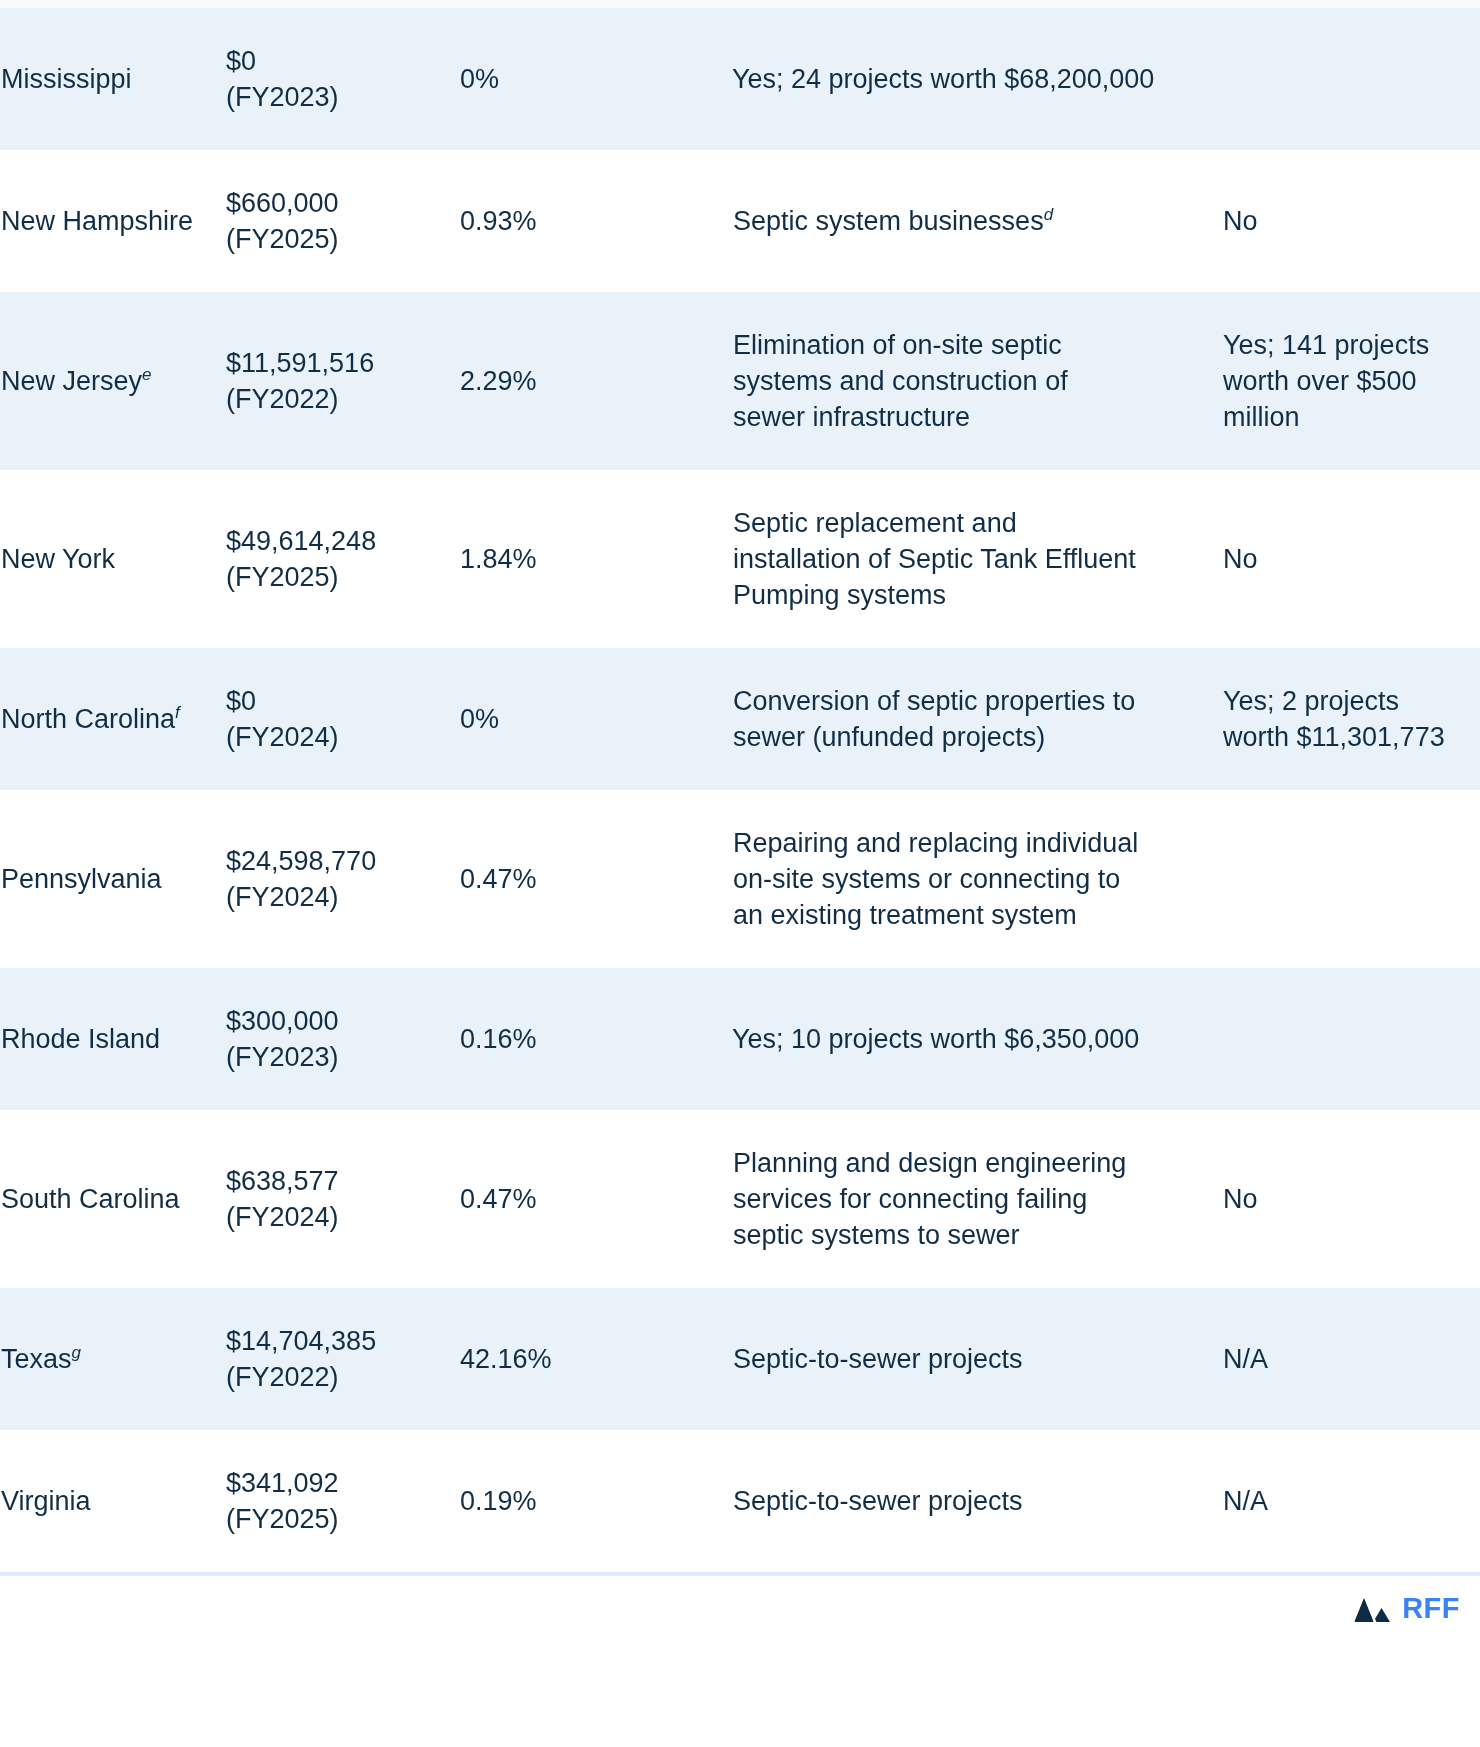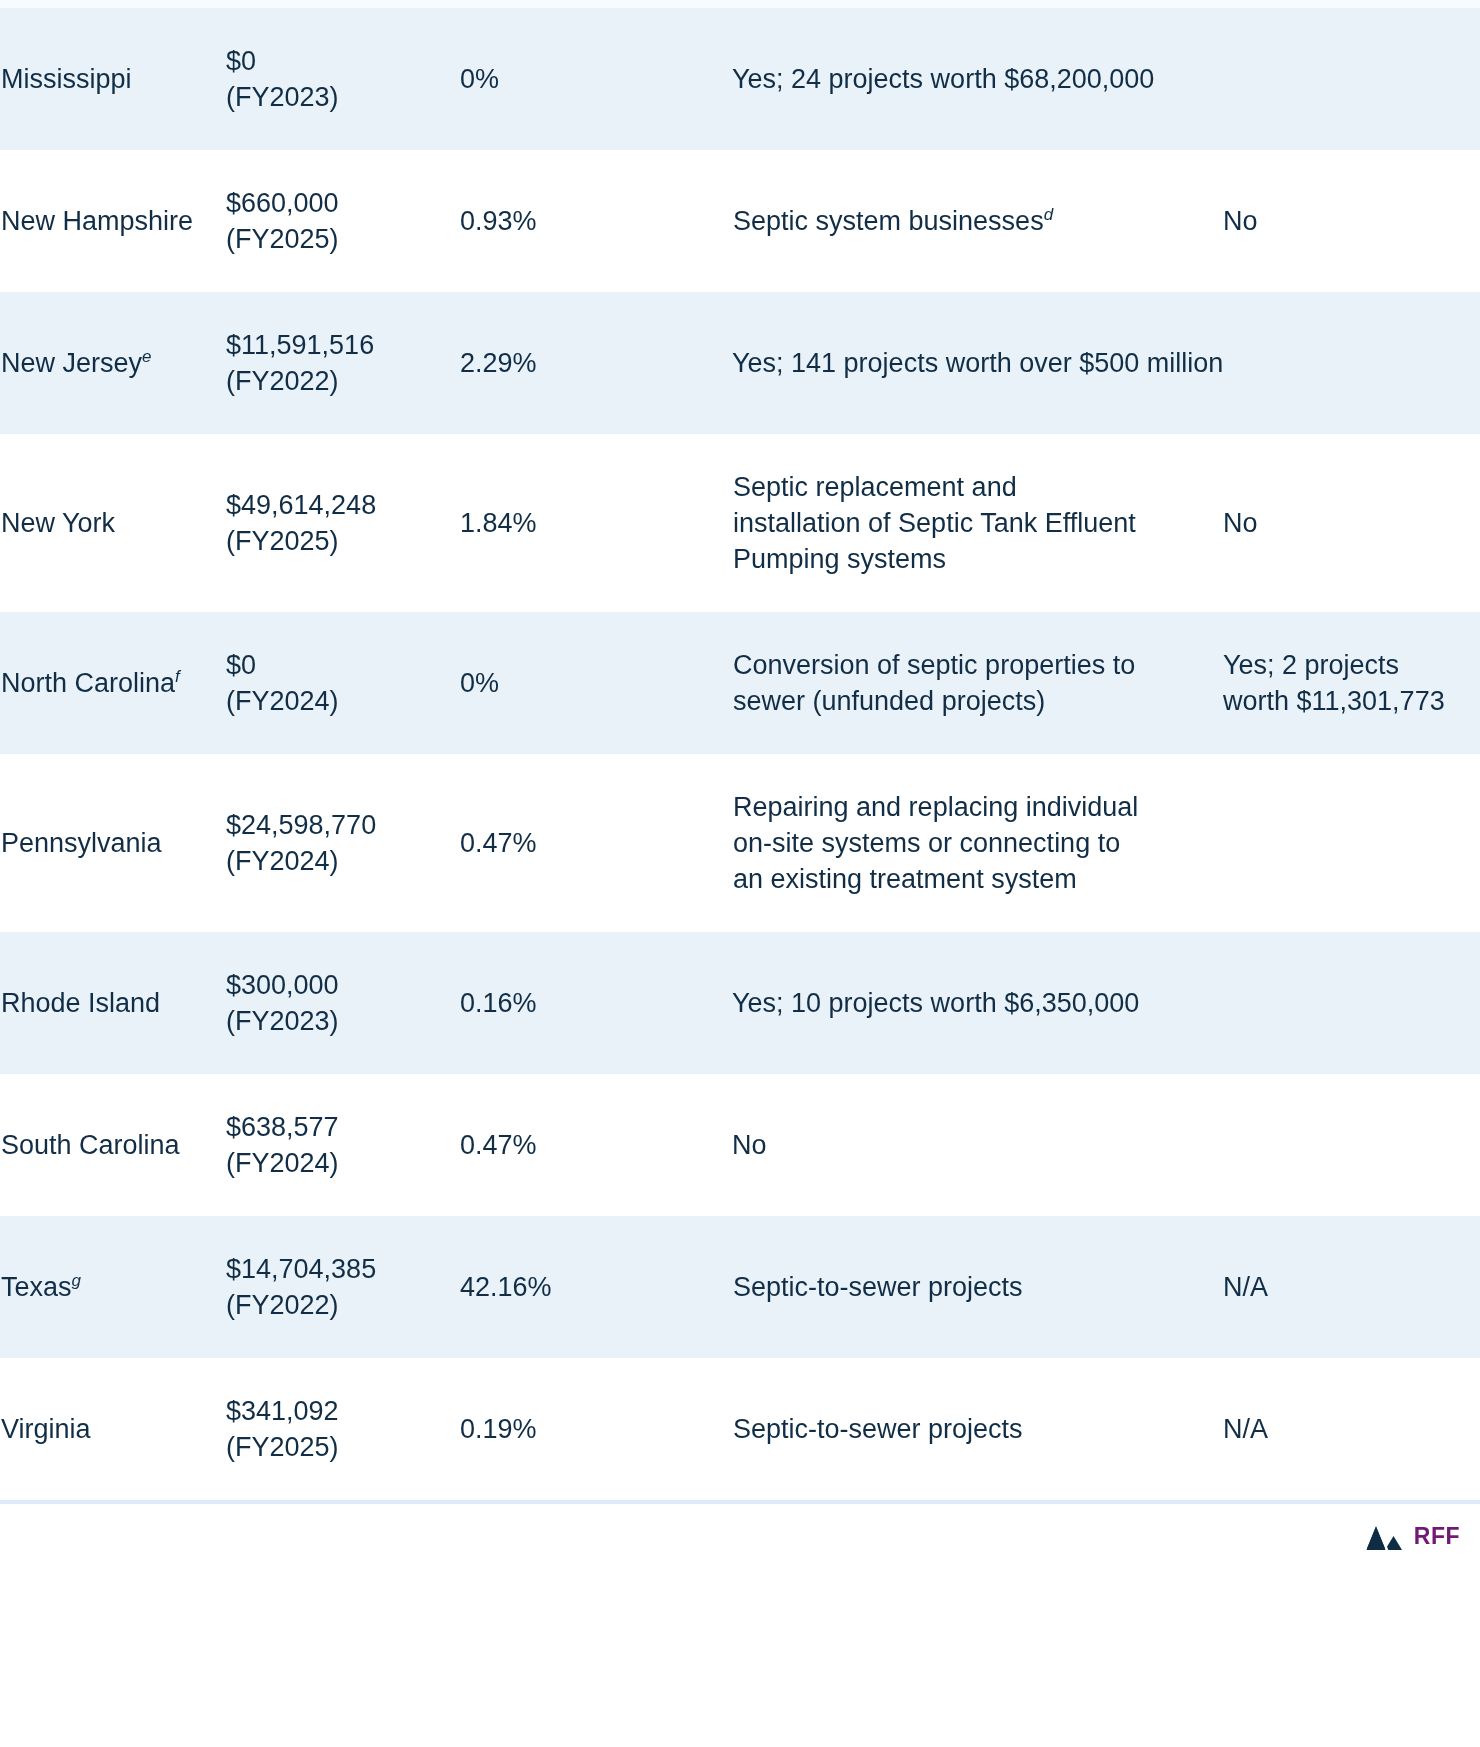--- a/index.html
+++ b/index.html
@@ -68,23 +68,23 @@
     align-items: center;
     padding-right: 20px;
   }
   .logo {
     display: flex;
     align-items: center;
     gap: 9px;
   }
   .logo-text {
     font-weight: bold;
-    font-size: 23px;
+    font-size: 29px;
     letter-spacing: 0.5px;
-    color: #701a75;
+    color: #3b82f6;
   }
 </style>
 </head>
 <body>
 
 <div class="page">
   <div class="top-strip"></div>
 
   <div class="table">
       <div class="row">
@@ -124,20 +124,23 @@
       <div class="cell c-state">
         <span>New Jersey</span><sup>e</sup>
       </div>
       <div class="cell c-amount">
         <div>$11,591,516</div>
         <div>(FY2022)</div>
       </div>
       <div class="cell c-pct">
         <span>2.29%</span>
       </div>
+      <div class="cell c-desc">
+        <span>Elimination of on-site septic systems and construction of sewer infrastructure</span><sup></sup>
+      </div>
       <div class="cell c-proj">
         <span>Yes; 141 projects worth over $500 million</span>
       </div>
     </div>
       <div class="row">
       <div class="cell c-state">
         <span>New York</span><sup></sup>
       </div>
       <div class="cell c-amount">
         <div>$49,614,248</div>
@@ -204,20 +207,23 @@
       <div class="row">
       <div class="cell c-state">
         <span>South Carolina</span><sup></sup>
       </div>
       <div class="cell c-amount">
         <div>$638,577</div>
         <div>(FY2024)</div>
       </div>
       <div class="cell c-pct">
         <span>0.47%</span>
+      </div>
+      <div class="cell c-desc">
+        <span>Planning and design engineering services for connecting failing septic systems to sewer</span><sup></sup>
       </div>
       <div class="cell c-proj">
         <span>No</span>
       </div>
     </div>
       <div class="row">
       <div class="cell c-state">
         <span>Texas</span><sup>g</sup>
       </div>
       <div class="cell c-amount">

